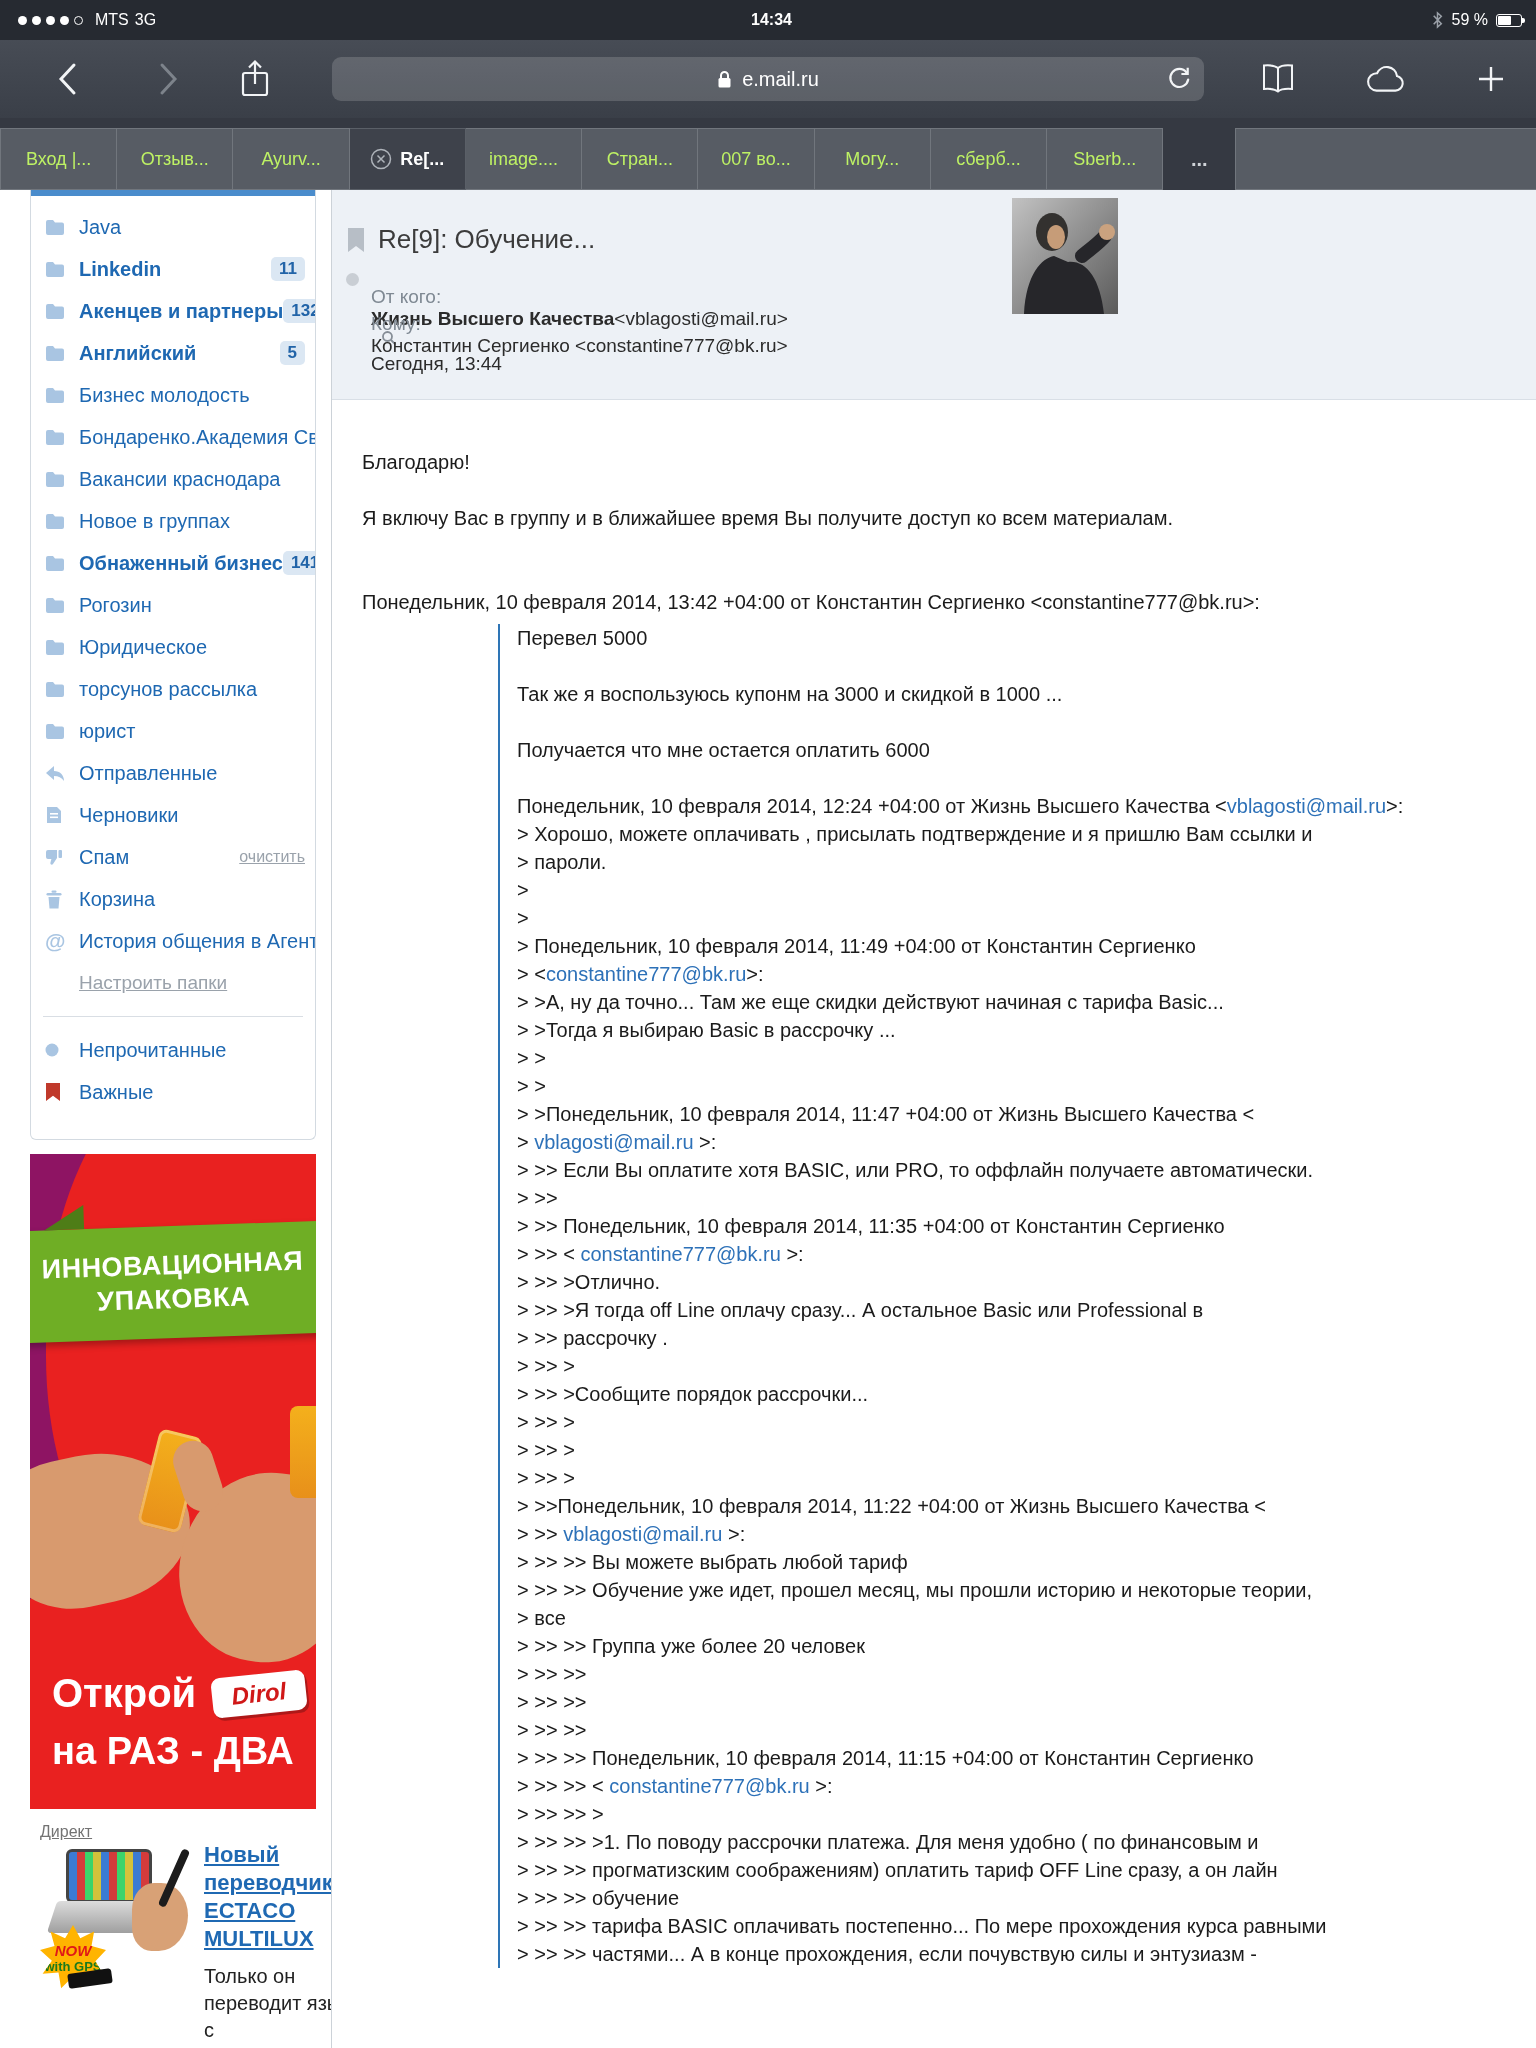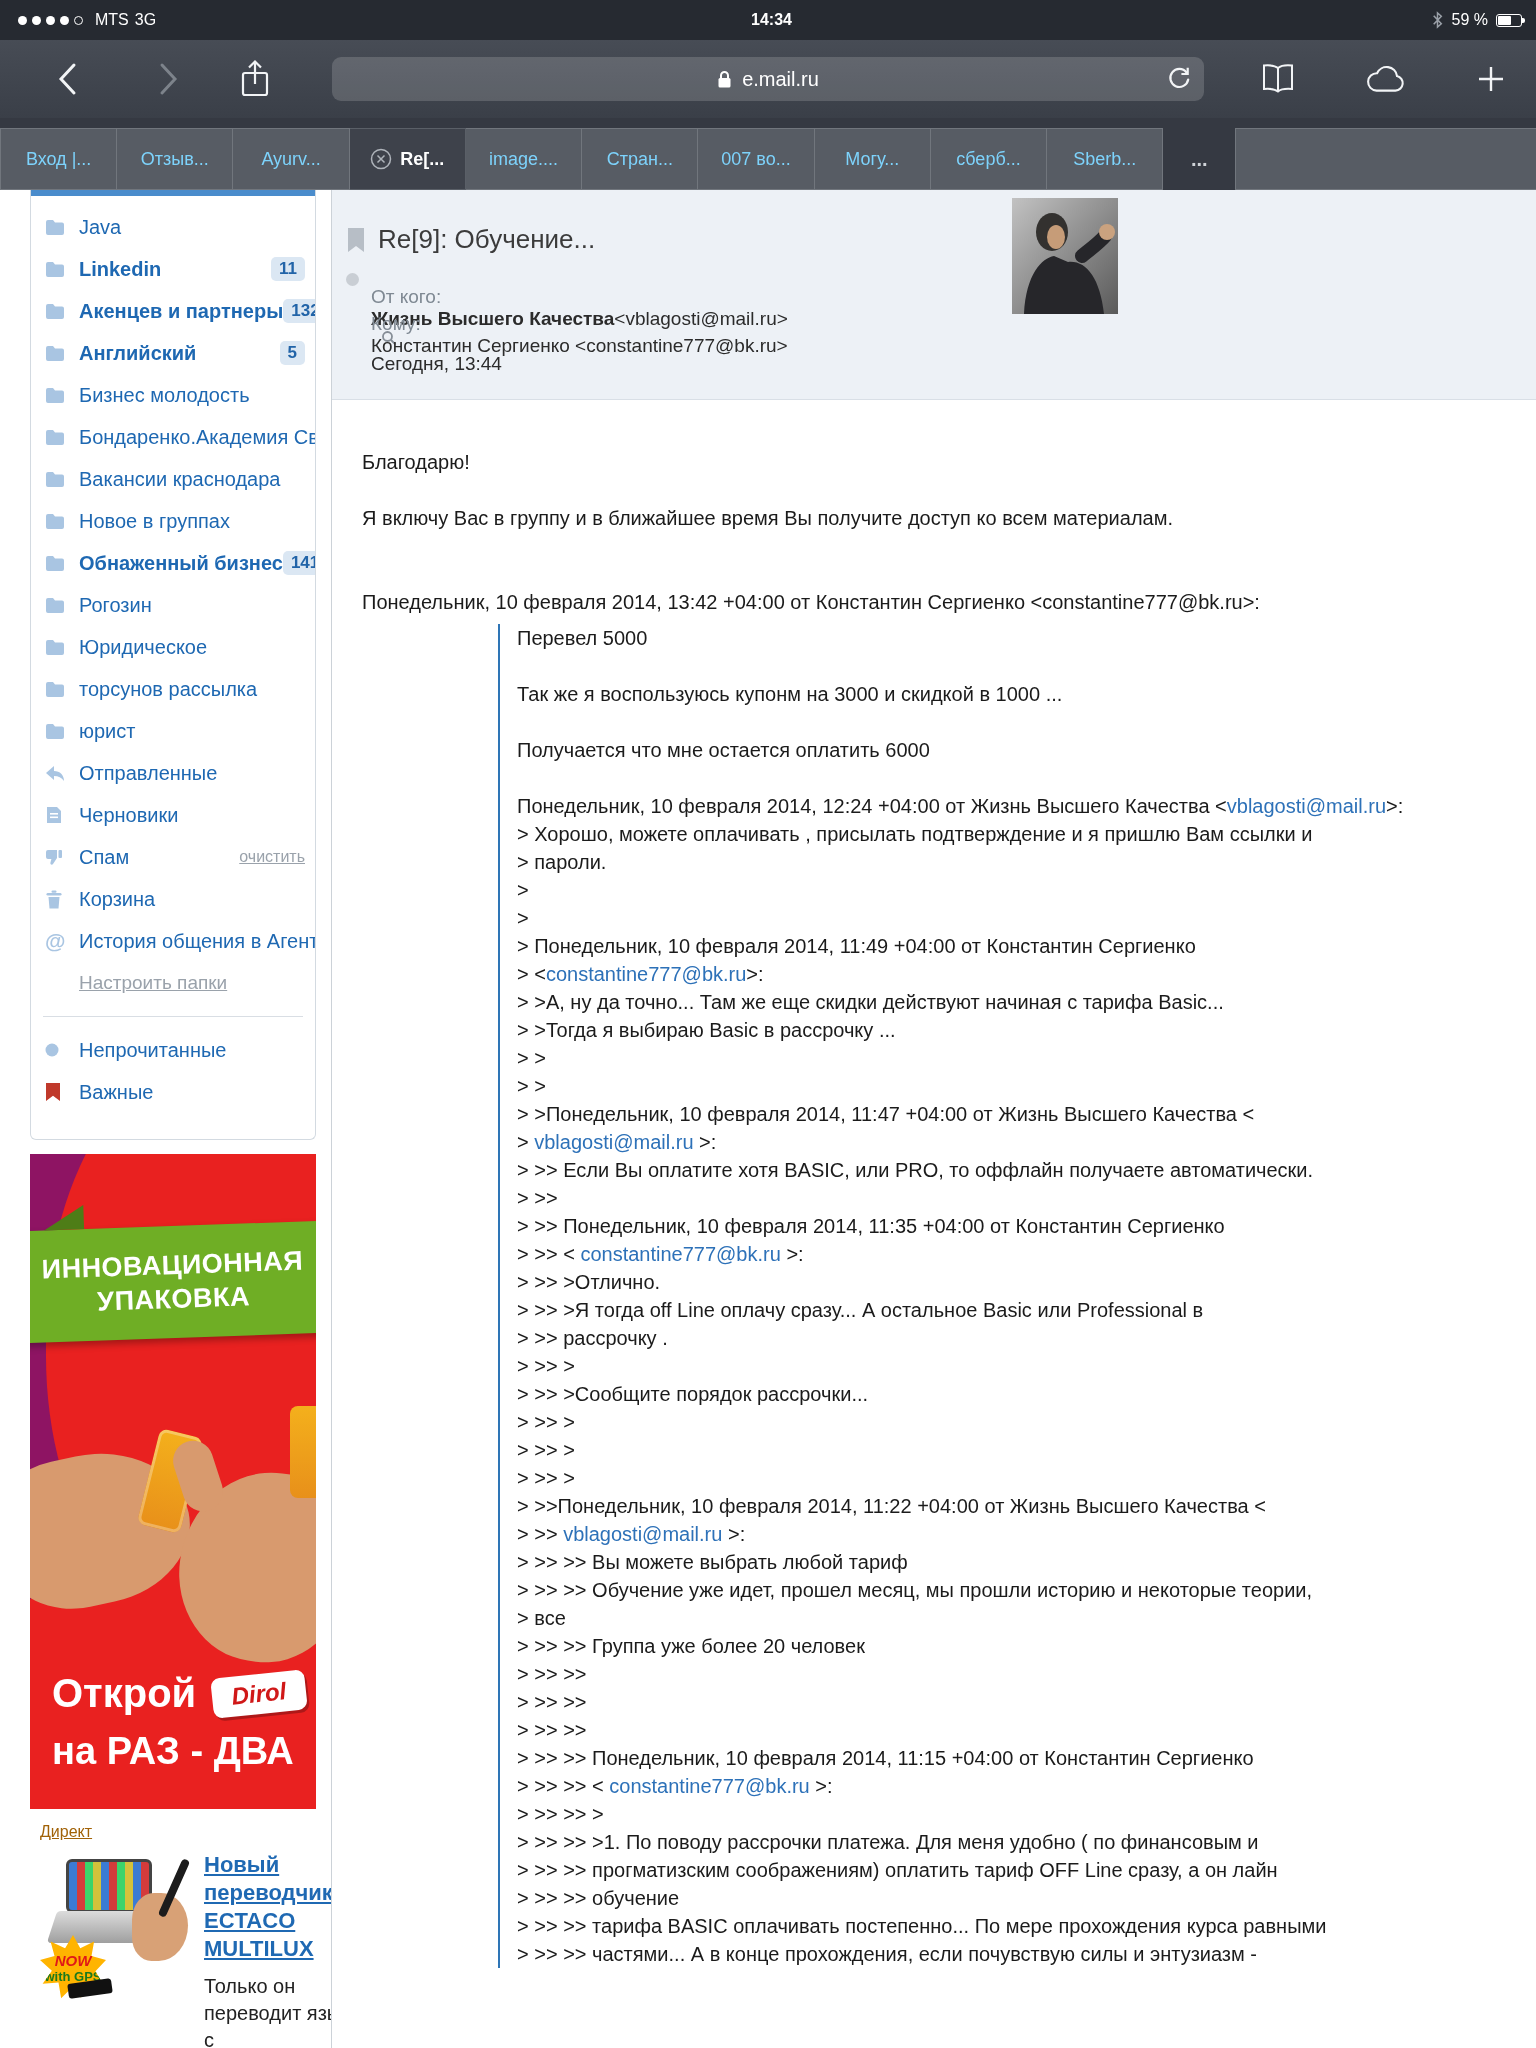--- a/index.html
+++ b/index.html
@@ -26,21 +26,21 @@
   .tb-btn { flex:none; display:flex; align-items:center; justify-content:center; }
   .url-field { flex:1; height:44px; margin:0 56px 0 0; background:rgba(255,255,255,.16); border-radius:9px;
                display:flex; align-items:center; justify-content:center; gap:10px; position:relative;
                color:#fff; font-size:20px; }
   .url-refresh { position:absolute; right:12px; top:9px; }
 
   
   .tab-bar { height:72px; background:#353942; display:flex; align-items:flex-end; }
   .tab { flex:1; height:62px; background:#575c64; border:1px solid #71767d; border-left:none;
          display:flex; align-items:center; justify-content:center; gap:8px;
-         color:#7dd3fc; font-size:18px; white-space:nowrap; overflow:hidden; }
+         color:#bef264; font-size:18px; white-space:nowrap; overflow:hidden; }
   .tab:first-child { border-left:1px solid #71767d; }
   .tab.active { background:#3e424b; border-color:#5a5f67; color:#fff; font-weight:bold; }
   .tab-more { width:72px; height:62px; display:flex; align-items:center; justify-content:center;
               color:#cfd3d8; font-size:20px; font-weight:bold; }
   .tab-ghost { flex:2.6; height:62px; background:#575c64; border:1px solid #71767d; border-right:none; }
   .tab-close { display:flex; }
 
   
   .page { position:relative; width:1536px; height:1858px; background:#fff; }
   .left-col { position:absolute; left:30px; top:0; width:286px; }
@@ -86,21 +86,21 @@
   .dirol-bottom { position:absolute; left:22px; right:10px; bottom:36px; color:#fff; }
   .drow1 { display:flex; align-items:center; gap:16px; }
   .open-word { font-size:40px; font-weight:bold; }
   .pack-logo { width:112px; height:40px; background:#fff; border-radius:9px; transform:rotate(-6deg);
                display:flex; align-items:center; justify-content:center; box-shadow:2px 3px 0 rgba(0,0,0,.25); }
   .pack-logo span { color:#d01818; font-style:italic; font-weight:bold; font-size:24px; }
   .drow2 { font-size:38px; font-weight:bold; margin-top:14px; }
 
   
   .ad-direct { margin-top:14px; padding-left:10px; }
-  .direct-hdr { color:#a16207; font-size:16px; text-decoration:underline; display:inline-block; margin-bottom:10px; }
+  .direct-hdr { color:#737373; font-size:16px; text-decoration:underline; display:inline-block; }
   .direct-row { display:flex; }
   .direct-img { position:relative; width:150px; height:152px; flex:none; }
   .dt-screen { position:absolute; left:26px; top:8px; width:86px; height:54px; border:3px solid #444; border-radius:6px;
                background-image:repeating-linear-gradient(90deg,#3b7bd4 0 8px,#d43b3b 8px 16px,#3bd46b 16px 24px,#d4c23b 24px 32px),
                                 repeating-linear-gradient(0deg,rgba(0,0,0,.55) 0 3px,rgba(0,0,0,0) 3px 10px); }
   .dt-base { position:absolute; left:12px; top:60px; width:116px; height:32px;
              background:linear-gradient(#dcdcdc,#9f9f9f); transform:skewX(-18deg); border-radius:4px; }
   .dt-hand { position:absolute; right:2px; top:42px; width:56px; height:68px; background:#d8a176; border-radius:45% 55% 60% 40%; }
   .dt-pen { position:absolute; right:12px; top:6px; width:8px; height:62px; background:#1c1c1c; border-radius:4px; transform:rotate(24deg); }
   .dt-star { position:absolute; left:0; top:84px; width:66px; height:66px; background:#ffb400;

